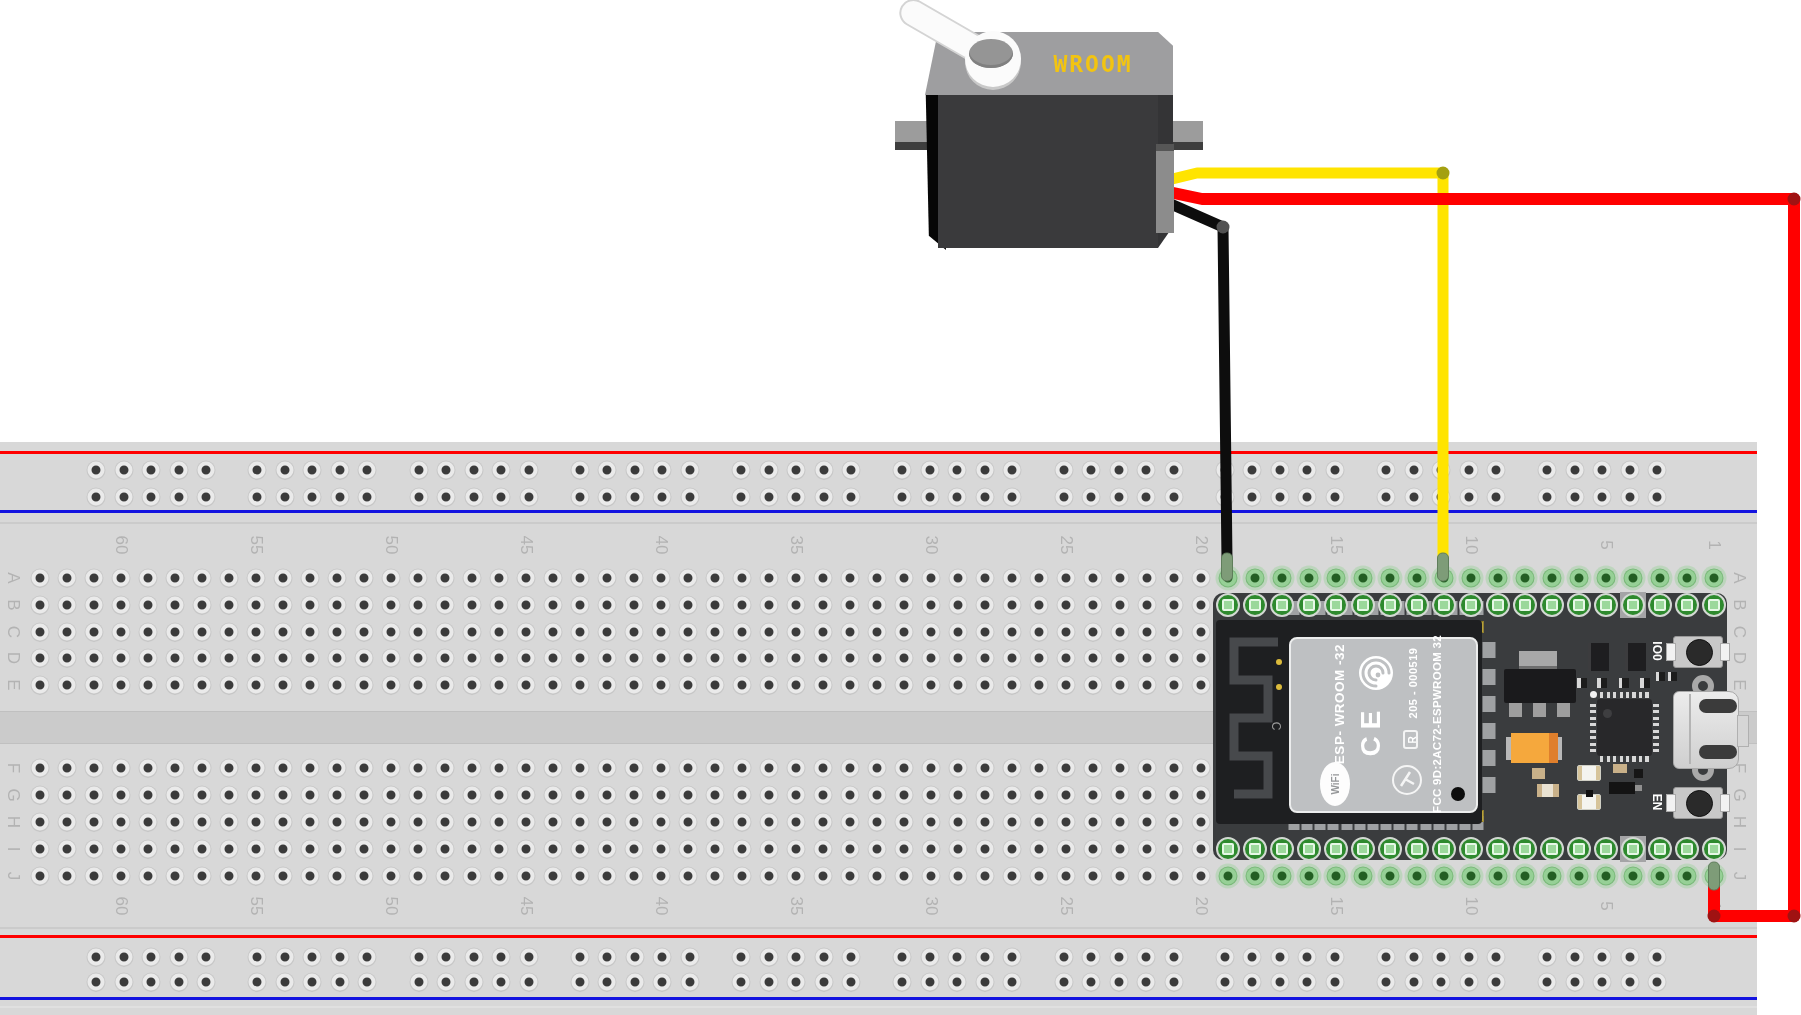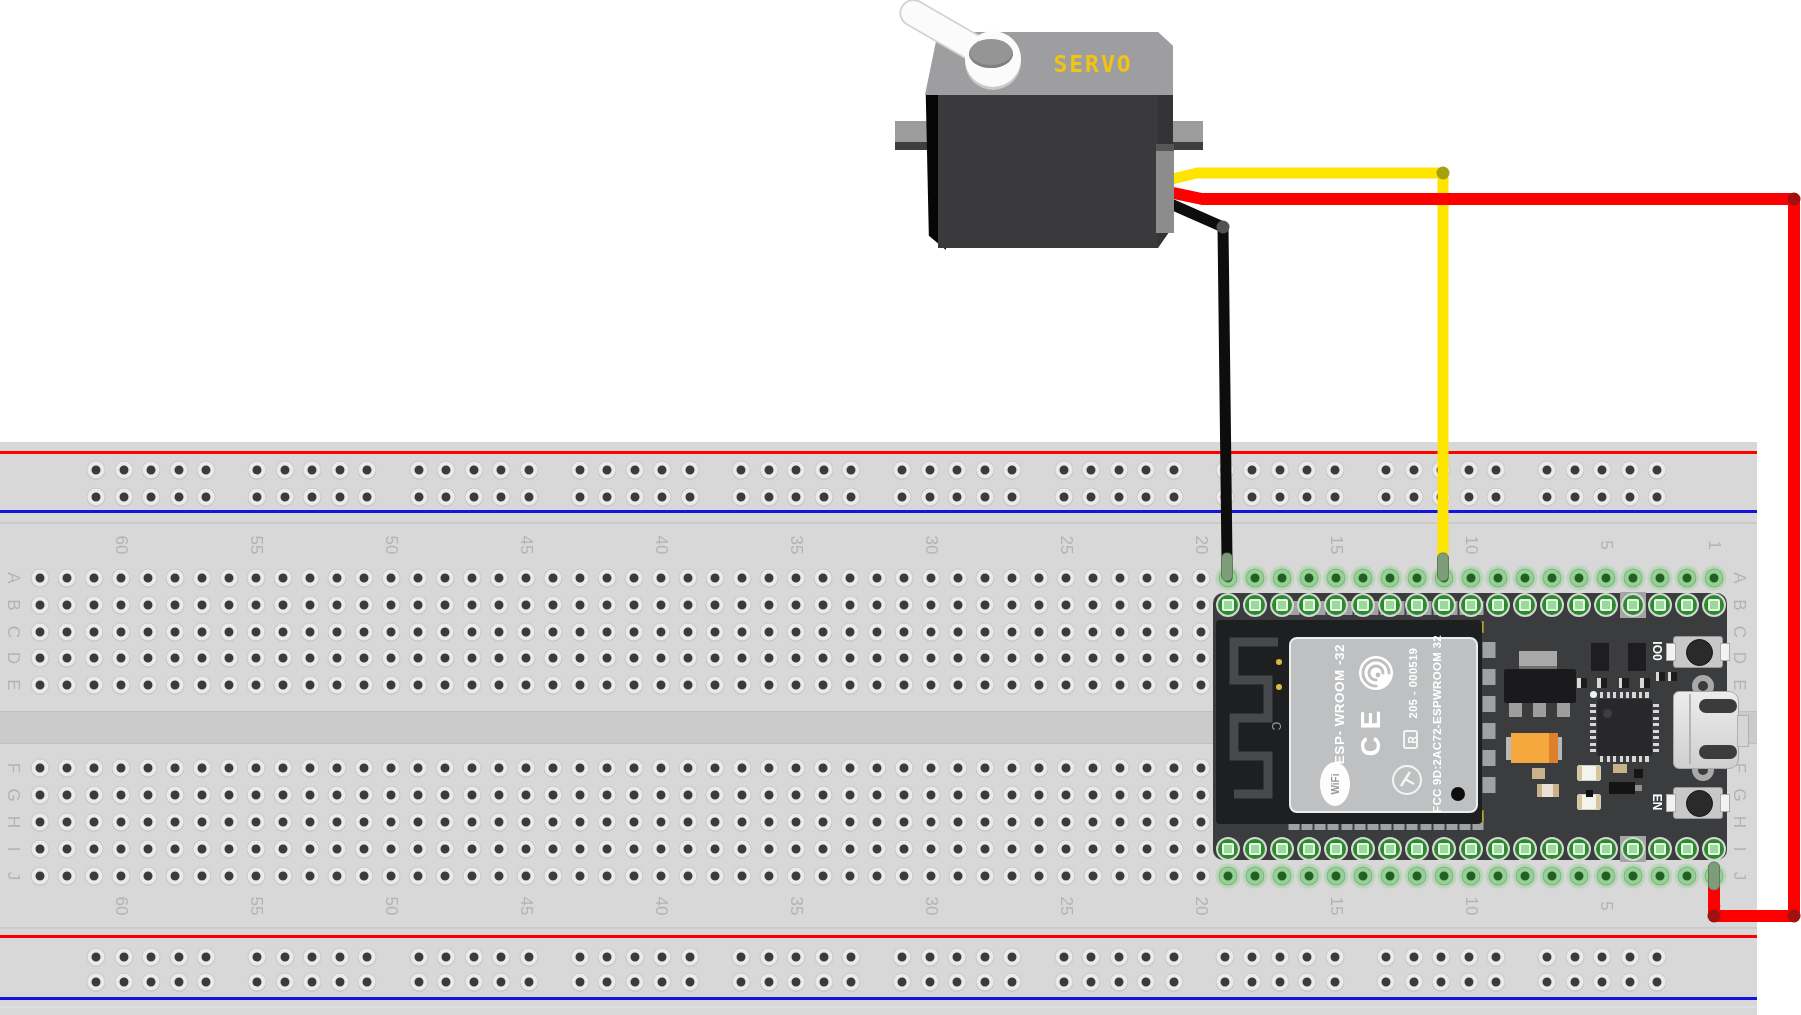--- a/index.html
+++ b/index.html
@@ -1154,15 +1154,15 @@
     <div class="abs" style="left:1157px;top:142px;width:46px;height:8px;background:#3e3e3e;"></div>
     <div class="abs" style="left:924px;top:93px;width:22px;height:157px;background:#060606;clip-path:polygon(8% 1%,70% 0,100% 100%,22% 91%);"></div>
     <div class="abs" style="left:938px;top:95px;width:220px;height:153px;background:#3a3a3c;pointer-events:auto;"></div>
     <div class="abs" style="left:1158px;top:95px;width:15px;height:153px;background:#343436;clip-path:polygon(0 0,100% 0,100% 86%,0 100%);"></div>
     <div class="abs" style="left:1156px;top:144px;width:18px;height:7px;background:#565656;"></div>
     <div class="abs" style="left:1156px;top:151px;width:18px;height:82px;background:#8c8c8c;"></div>
     <div class="abs" style="left:925px;top:32px;width:248px;height:63px;background:#9e9ea0;clip-path:polygon(0 100%,5.2% 0,94% 0,100% 22%,100% 100%);"></div>
     <div class="abs" style="left:993px;top:45px;width:106px;height:28px;background:#fbfbfb;border:2.5px solid #d4d4d4;border-radius:15px;transform-origin:0 50%;transform:rotate(-150deg);box-sizing:border-box;pointer-events:auto;"></div>
     <div class="abs" style="left:965px;top:31px;width:56px;height:56px;background:#fbfbfb;border-radius:50%;box-shadow:0 3px 0 #c9c9c9;pointer-events:auto;"></div>
     <div class="abs" style="left:969px;top:39px;width:44px;height:29px;background:#959595;border-radius:50%;box-shadow:inset 0 -3px 0 #808080;"></div>
-    <div class="abs" style="left:1036px;top:51px;width:114px;text-align:center;font-family:'DejaVu Sans Mono',monospace;font-weight:bold;font-size:23px;letter-spacing:2px;color:#F2C411;">SERVO</div>
+    <div class="abs" style="left:1036px;top:51px;width:114px;text-align:center;font-family:'DejaVu Sans Mono',monospace;font-weight:bold;font-size:23px;letter-spacing:2px;color:#F2C411;">WROOM</div>
   </div>
 </div>
 
 </body></html>

